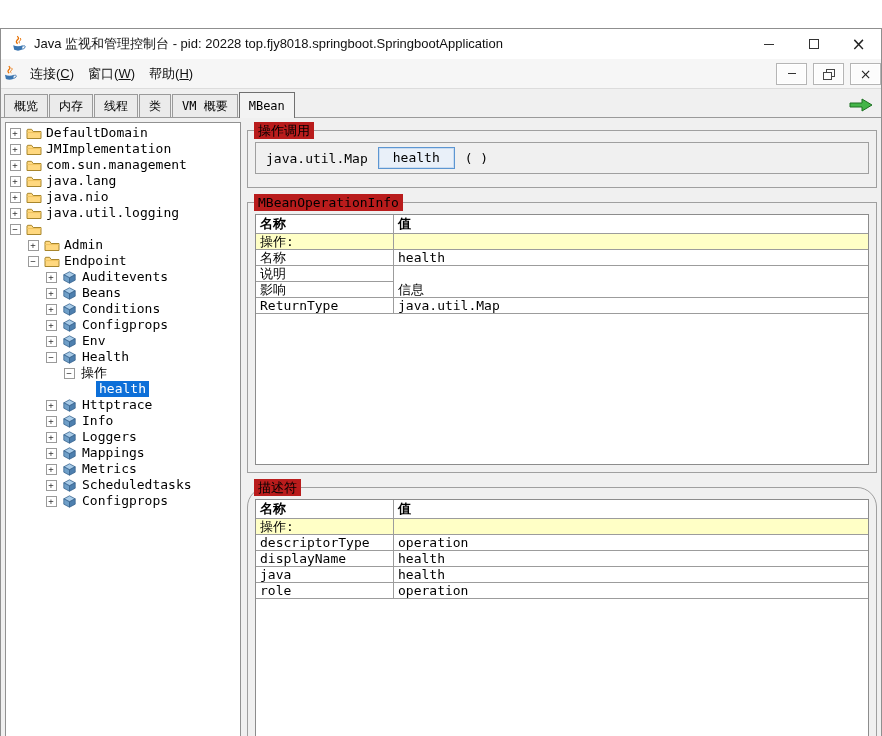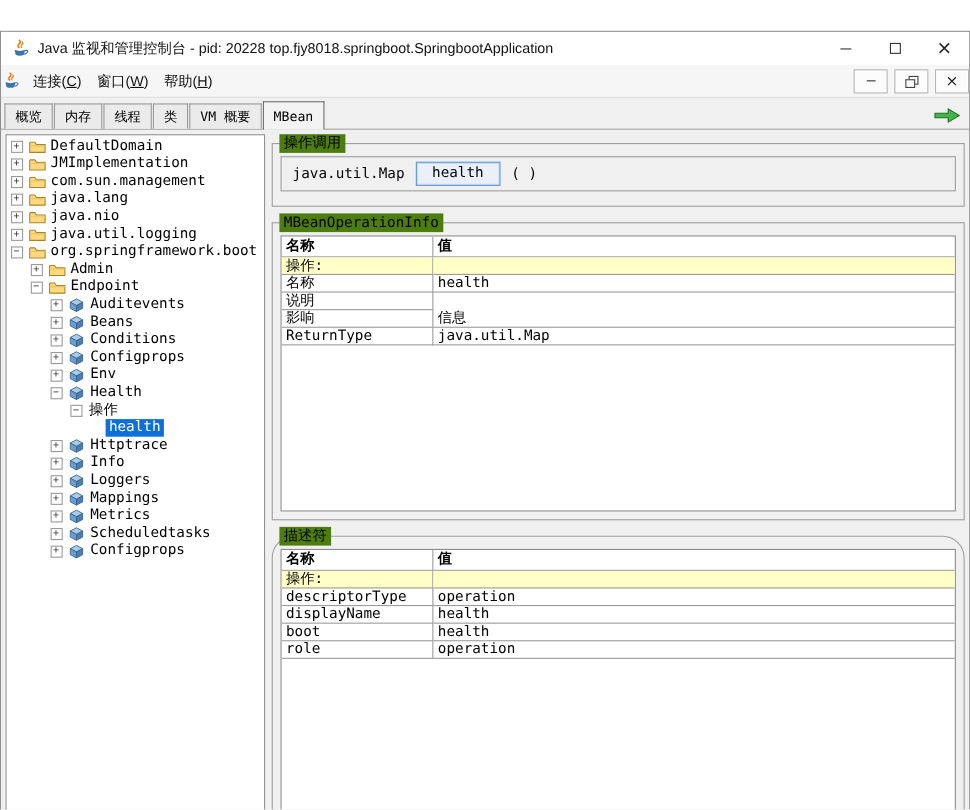--- a/index.html
+++ b/index.html
@@ -50,21 +50,21 @@
   .tree-row{display:flex;align-items:center;height:16px;font-family:"DejaVu Sans Mono","Liberation Mono",monospace;font-size:13px;line-height:16px;white-space:nowrap;cursor:default;}
   .tree-indent{width:18px;height:1px;flex:none;}
   .handle-slot{width:18px;flex:none;display:flex;align-items:center;justify-content:center;}
   .tree-handle{width:11px;height:11px;border:1px solid #9a9a9a;background:#fff;font-size:9px;line-height:9px;text-align:center;color:#333;}
   .tree-icon{width:19px;flex:none;display:flex;align-items:center;justify-content:center;}
   .tree-label{padding:0 3px;color:#000;}
   .tree-label.selected{background:var(--selection);color:#fff;}
 
   
   .section{position:relative;border:1px solid #9f9f9f;background:#f0f0f0;padding:11px 7px 7px;display:flex;flex-direction:column;margin-bottom:10px;}
-  .section-title{position:absolute;top:-9px;left:6px;background:#4d7c0f;padding:0 4px;font-family:"DejaVu Sans Mono","Liberation Mono",monospace;font-size:13px;line-height:17px;color:#000;}
+  .section-title{position:absolute;top:-9px;left:6px;background:#b91c1c;padding:0 4px;font-family:"DejaVu Sans Mono","Liberation Mono",monospace;font-size:13px;line-height:17px;color:#000;}
   .section-invoke{height:58px;flex:none;margin-top:2px;}
   .section-grow{flex:1 1 0;min-height:0;margin-top:4px;}
   .section-grow:last-child{margin-bottom:1px;border-radius:20px;}
 
   .invoke-row{border:1px solid #9f9f9f;height:32px;display:flex;align-items:center;gap:10px;padding:0 10px;font-family:"DejaVu Sans Mono","Liberation Mono",monospace;font-size:13px;background:#f0f0f0;}
   .invoke-button{font-family:"DejaVu Sans Mono","Liberation Mono",monospace;font-size:13px;padding:2px 14px 3px;background:#e9f0f9;border:1px solid #5c96d2;box-shadow:inset 0 0 0 1px #cadcf0;cursor:default;color:#000;}
 
   
   .table-box{flex:1;min-height:0;background:#ffffff;border:1px solid #8c8c8c;overflow:hidden;font-family:"DejaVu Sans Mono","Liberation Mono",monospace;font-size:13px;}
   .trow{display:grid;grid-template-columns:138px 1fr;}
@@ -221,21 +221,20 @@
           <div class="tree-row">
             <span class="handle-slot">
               <span class="tree-handle">−</span>
             </span>
             <span class="tree-icon">
               <svg width="16" height="13" viewBox="0 0 16 13">
                 <path d="M1 3 L1 11.5 L15 11.5 L15 4.5 L7.2 4.5 L5.6 2.3 L1.6 2.3 Z" fill="#ffd87f" stroke="#a8862c" stroke-width="1"></path>
                 <path d="M1 5.6 L15 5.6" stroke="#f0c35e" stroke-width="1"></path>
               </svg>
             </span>
-            <span class="tree-label">org.springframework.boot</span>
           </div>
           <div class="tree-row">
             <span class="tree-indent"></span>
             <span class="handle-slot">
               <span class="tree-handle">+</span>
             </span>
             <span class="tree-icon">
               <svg width="16" height="13" viewBox="0 0 16 13">
                 <path d="M1 3 L1 11.5 L15 11.5 L15 4.5 L7.2 4.5 L5.6 2.3 L1.6 2.3 Z" fill="#ffd87f" stroke="#a8862c" stroke-width="1"></path>
                 <path d="M1 5.6 L15 5.6" stroke="#f0c35e" stroke-width="1"></path>
@@ -526,21 +525,21 @@
             </div>
             <div class="trow">
               <div class="tcell">descriptorType</div>
               <div class="tcell">operation</div>
             </div>
             <div class="trow">
               <div class="tcell">displayName</div>
               <div class="tcell">health</div>
             </div>
             <div class="trow">
-              <div class="tcell">boot</div>
+              <div class="tcell">java</div>
               <div class="tcell">health</div>
             </div>
             <div class="trow">
               <div class="tcell">role</div>
               <div class="tcell">operation</div>
             </div>
           </div>
       </div>
 
     </div>

